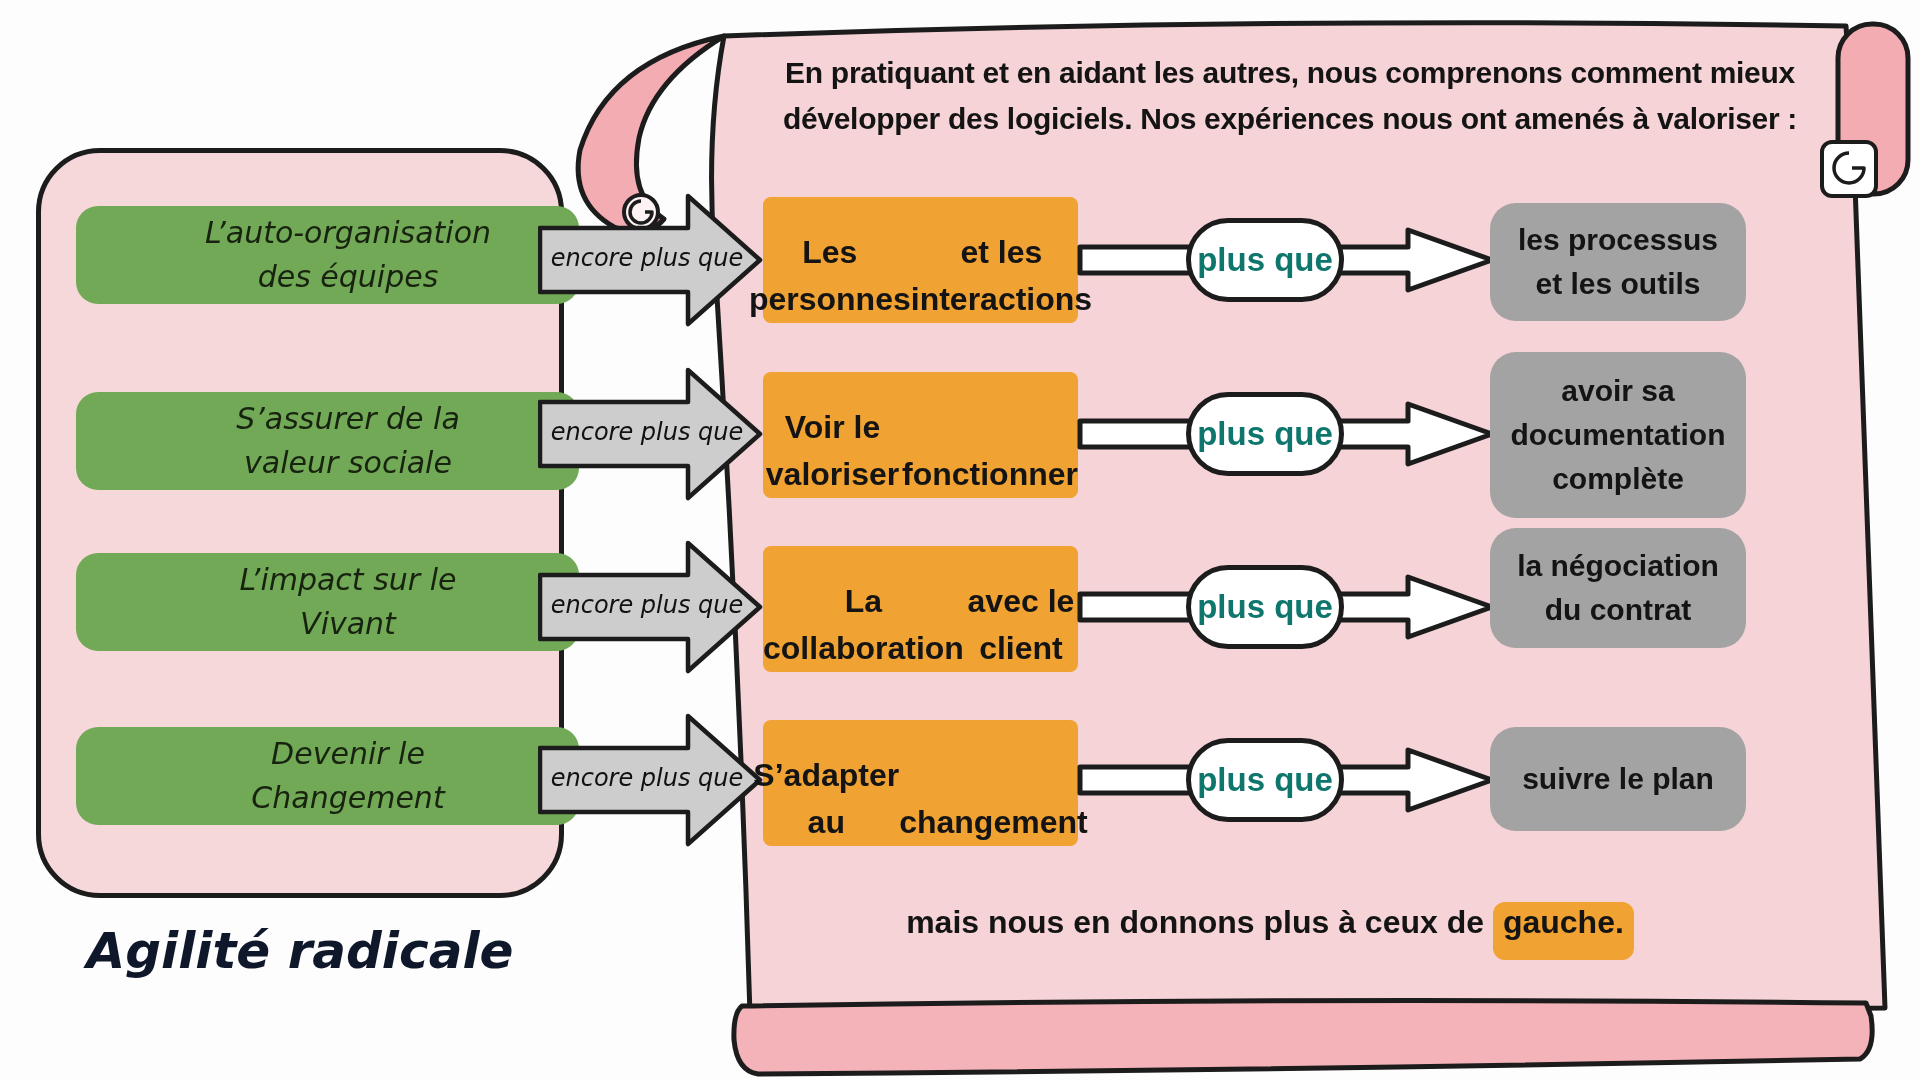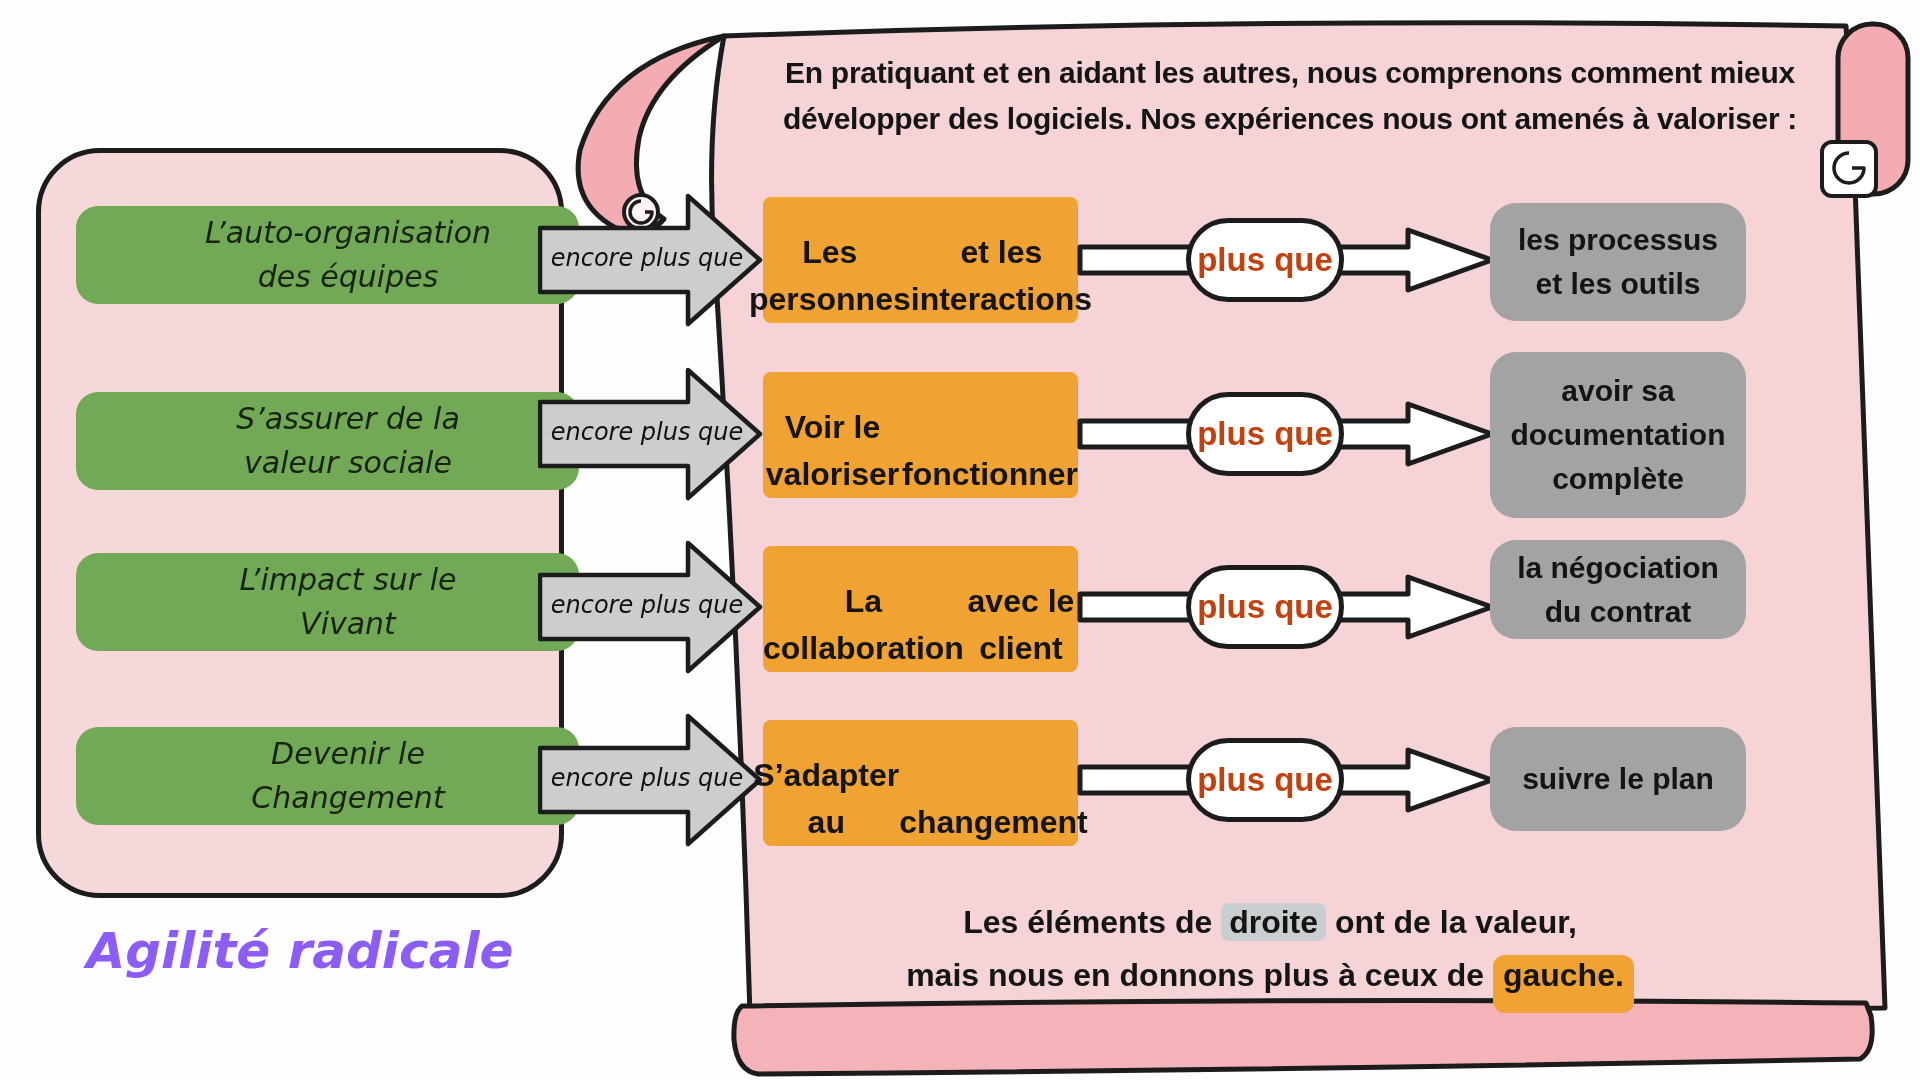--- a/index.html
+++ b/index.html
@@ -7,21 +7,21 @@
   .stage{position:relative;width:1920px;height:1080px;overflow:hidden;background:#fdfdfe;}
 
   
   .left-panel{position:absolute;left:36px;top:148px;width:528px;height:750px;
     background:#f7d8da;border:5px solid #1c1c1c;border-radius:64px;box-sizing:border-box;}
   .green-box{position:absolute;left:76px;width:462px;height:98px;background:#72a957;
     border-radius:22px;display:flex;flex-direction:column;justify-content:center;text-align:center;
     font-style:italic;font-size:30px;line-height:44px;font-family:"DejaVu Sans",sans-serif;color:#17230f;padding-left:41px;}
   .gb1{top:206px}.gb2{top:392px}.gb3{top:553px}.gb4{top:727px}
   .left-title{position:absolute;left:40px;top:922px;width:520px;text-align:center;
-    font-size:50px;font-style:italic;font-weight:bold;font-family:"DejaVu Sans",sans-serif;color:#8b5cf6;}
+    font-size:50px;font-style:italic;font-weight:bold;font-family:"DejaVu Sans",sans-serif;color:#0f172a;}
 
   
   .connector{position:absolute;left:538px;width:226px;height:140px;}
   .c1{top:190px}.c2{top:364px}.c3{top:537px}.c4{top:710px}
   .connector svg{position:absolute;inset:0;}
   .connector-label{position:absolute;left:2px;top:54px;width:214px;text-align:center;
     font-size:24px;font-style:italic;font-family:"DejaVu Sans",sans-serif;color:#111;}
 
   
   .scroll-svg{position:absolute;left:0;top:0;}
@@ -29,28 +29,28 @@
     font-weight:bold;font-size:30px;line-height:46px;letter-spacing:-0.3px;color:#141414;}
 
   .obox{position:absolute;left:763px;width:315px;height:126px;background:#f0a232;border-radius:8px;
     display:flex;flex-direction:row;justify-content:center;text-align:center;
     font-weight:bold;font-size:32px;line-height:47px;color:#141414;align-items:flex-end;}
   .o1{top:197px}.o2{top:372px}.o3{top:546px}.o4{top:720px}
 
   .gbox{position:absolute;left:1490px;width:256px;background:#a3a3a3;border-radius:26px;
     display:flex;flex-direction:column;justify-content:center;text-align:center;
     font-weight:bold;font-size:30px;line-height:44px;color:#141414;}
-  .g1{top:203px;height:118px}.g2{top:352px;height:166px}.g3{top:540px;height:99px}.g4{top:727px;height:104px}
+  .g1{top:203px;height:118px}.g2{top:352px;height:166px}.g3{top:528px;height:120px}.g4{top:727px;height:104px}
 
   .mid{position:absolute;left:1072px;width:426px;height:140px;}
   .m1{top:190px}.m2{top:364px}.m3{top:537px}.m4{top:710px}
 
   .plusque{position:absolute;left:1186px;width:158px;height:84px;background:#fff;
     border:5px solid #1c1c1c;border-radius:44px;box-sizing:border-box;
-    display:flex;align-items:center;justify-content:center;font-weight:bold;font-size:33px;color:#c2410c;}
+    display:flex;align-items:center;justify-content:center;font-weight:bold;font-size:33px;color:#0f766e;}
   .p1{top:218px}.p2{top:392px}.p3{top:565px}.p4{top:738px}
 
   .footer{position:absolute;left:730px;top:896px;width:1080px;text-align:center;
     font-weight:bold;font-size:32px;line-height:53px;color:#141414;}
   .hl-gray{background:#c9cfd0;border-radius:8px;padding:1px 8px;}
   .hl-orange{background:#f0a232;border-radius:12px;padding:2px 10px 20px;}
   .bl{display:block;}
 </style>
 </head>
 <body>
@@ -179,17 +179,16 @@
     </svg>
   </div>
   <div class="plusque p4">plus que</div>
   <div class="gbox g4">
     <span class="bl">suivre le plan</span>
     <span class="bl"></span>
     <span class="bl"></span>
   </div>
 
   <div class="footer">
-    <div><span>Les éléments de </span><span class="hl-gray">droite</span><span> ont de la valeur,</span></div>
     <div><span>mais nous en donnons plus à ceux de </span><span class="hl-orange">gauche.</span></div>
   </div>
 
 </div>
 
 </body></html>

